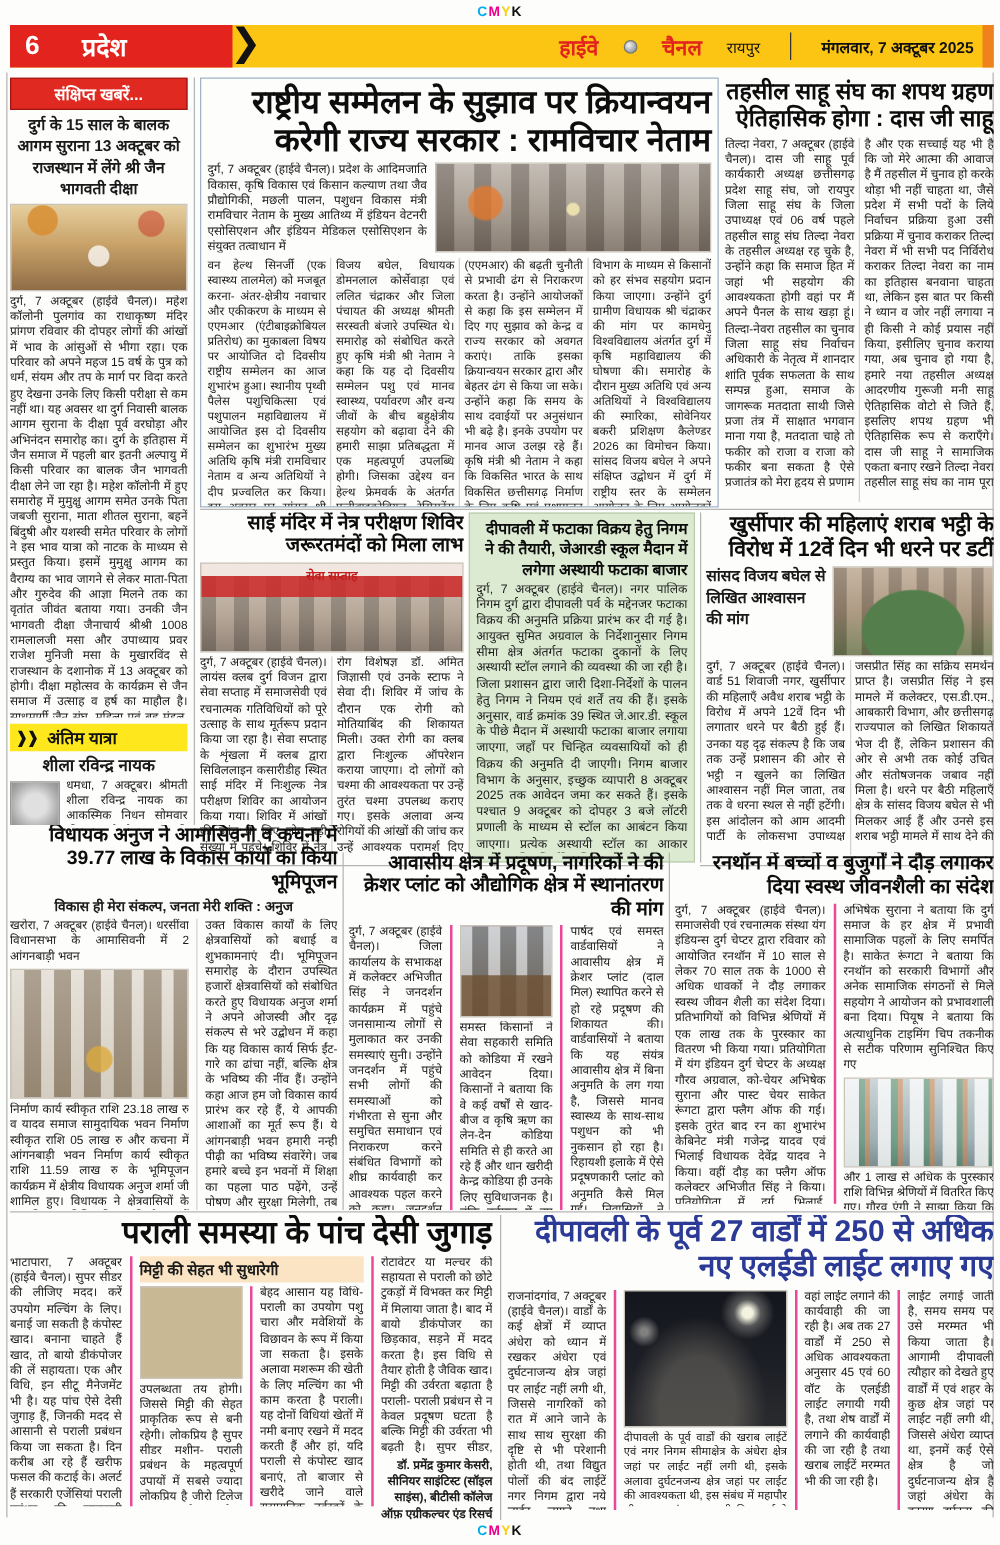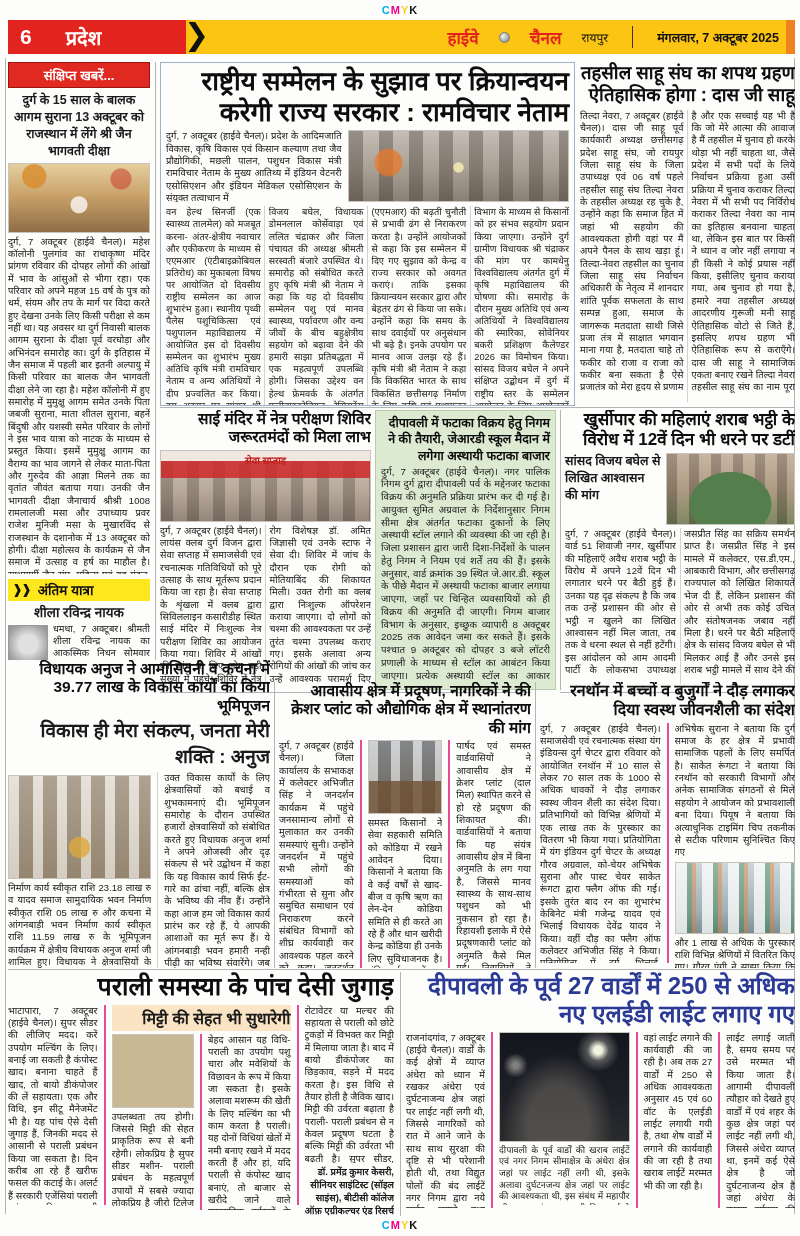--- a/index.html
+++ b/index.html
@@ -102,33 +102,33 @@
   #fire { left:375px; top:410px; width:181px; height:280px; background:#dcead2; border:1px solid #b9ccab; padding:4px 5px; }
   #fire .hl { font-size:12.5px; line-height:1.3; }
   #fire .body { font-size:9.8px; margin-top:2px; }
   #khur { left:560px; top:410px; width:235px; height:280px; border-left:1px solid #b5b5b5; padding-left:4px; }
   #khur .hl { font-size:17px; }
   .khurrow { display:flex; gap:5px; margin:3px 0; }
   .subhead { font-weight:bold; font-size:12.5px; line-height:1.35; }
   
   #bhumi { left:8px; top:660px; width:262px; height:308px; }
   #bhumi .hl { font-size:15.5px; }
-  #bhumi .sub { font-size:19px; font-weight:bold; text-align:right; margin:2px 0 3px; }
+  #bhumi .sub { font-size:11px; font-weight:bold; text-align:center; margin:2px 0 3px; }
   .bhrow { display:flex; gap:6px; }
   #crush { left:274px; top:682px; width:257px; height:286px; border-left:1px solid #b5b5b5; padding-left:4px; }
   #crush .hl { font-size:15.5px; margin-bottom:3px; }
   #run { left:535px; top:682px; width:260px; height:286px; border-left:1px solid #b5b5b5; padding-left:4px; }
   #run .hl { font-size:16px; margin-bottom:3px; }
   .flexcols { display:flex; gap:6px; }
   .fc { flex:1; }
   .fc + .fc { border-left:2px solid #ec4899; padding-left:6px; }
   
   #parali { left:8px; top:972px; width:386px; height:244px; }
   #parali .hl { font-size:25px; margin-bottom:3px; }
-  .peach { background:#fbe4c4; font-weight:bold; font-size:16px; text-align:right; padding:2px 0; margin-bottom:3px; }
+  .peach { background:#fbe4c4; font-weight:bold; font-size:12px; text-align:left; padding:2px 0; margin-bottom:3px; }
   .sig { font-weight:bold; text-align:right; font-size:9.5px; margin-top:2px; }
   #led { left:400px; top:972px; width:395px; height:244px; border-left:1px solid #b5b5b5; padding-left:5px; }
   #led .hl { font-size:24px; color:#2b3a96; margin-bottom:3px; }
 </style>
 </head>
 <body>
 
 <div id="page">
 
   <div class="cmyk" style="top:4px"><span class="c">C</span><span class="m">M</span><span class="y">Y</span><span class="k">K</span></div>
@@ -207,20 +207,21 @@
       <div class="ph ph-khur" style="width:130px; height:72px"></div>
     </div>
     <div class="body cols2" style="height:156px">दुर्ग, 7 अक्टूबर (हाईवे चैनल)। वार्ड 51 शिवाजी नगर, खुर्सीपार की महिलाएँ अवैध शराब भट्ठी के विरोध में अपने 12वें दिन भी लगातार धरने पर बैठी हुई हैं। उनका यह दृढ़ संकल्प है कि जब तक उन्हें प्रशासन की ओर से भट्ठी न खुलने का लिखित आश्वासन नहीं मिल जाता, तब तक वे धरना स्थल से नहीं हटेंगी। इस आंदोलन को आम आदमी पार्टी के लोकसभा उपाध्यक्ष जसप्रीत सिंह का सक्रिय समर्थन प्राप्त है। जसप्रीत सिंह ने इस मामले में कलेक्टर, एस.डी.एम., आबकारी विभाग, और छत्तीसगढ़ राज्यपाल को लिखित शिकायतें भेज दी हैं, लेकिन प्रशासन की ओर से अभी तक कोई उचित और संतोषजनक जबाव नहीं मिला है। धरने पर बैठी महिलाएँ क्षेत्र के सांसद विजय बघेल से भी मिलकर आई हैं और उनसे इस शराब भट्ठी मामले में साथ देने की पुरजोर मांग की है। महिलाओं के अनुसार, सांसद विजय बघेल ने उन्हें आश्वासन दिया है कि शिवाजी नगर में शराब भट्ठी नहीं खुलने दी जाएगी। हालांकि, महिलाओं का स्पष्ट कहना है कि वे इस मौखिक आश्वासन पर भरोसा नहीं करेंगी और लिखित में आदेश मिलने तक अपना धरना जारी रखेंगी। महिलाएँ अपनी सुरक्षा और बच्चों के भविष्य को लेकर चिंतित हैं। ये प्रतिदिन सुबह 7 बजे अपने बच्चों के साथ धरने पर आ जाती हैं और रात 11 बजे तक डटी रहती हैं। उनका मानना है कि उनके धरने से उठते ही भट्ठी खुल जाएगी। धरने पर बैठी महिलाओं और उनके बच्चों को विभिन्न सामाजिक संगठनों और स्थानीय लोगों से लगातार मदद मिल रही है।</div>
   </div>
 
   <div class="art" id="bhumi">
     <div class="hl">विधायक अनुज ने आमासिवनी व कचना में 39.77 लाख के विकास कार्यों का किया भूमिपूजन</div>
     <div class="sub">विकास ही मेरा संकल्प, जनता मेरी शक्ति : अनुज</div>
     <div class="bhrow">
       <div style="width:56%">
+        <div class="body">खरोरा, 7 अक्टूबर (हाईवे चैनल)। धरसींवा विधानसभा के आमासिवनी में 2 आंगनबाड़ी भवन</div>
         <div class="ph ph-bhumi" style="height:104px; margin:3px 0"></div>
         <div class="body" style="height:102px">निर्माण कार्य स्वीकृत राशि 23.18 लाख रु व यादव समाज सामुदायिक भवन निर्माण स्वीकृत राशि 05 लाख रु और कचना में आंगनबाड़ी भवन निर्माण कार्य स्वीकृत राशि 11.59 लाख रु के भूमिपूजन कार्यक्रम में क्षेत्रीय विधायक अनुज शर्मा जी शामिल हुए। विधायक ने क्षेत्रवासियों के साथ मिल कर विभिन्न विकास निर्माण कार्यों का विधिवत भूमिपूजन किया एवं</div>
       </div>
       <div class="body" style="width:44%; border-left:1px solid #d2d2d2; padding-left:6px; height:242px">उक्त विकास कार्यों के लिए क्षेत्रवासियों को बधाई व शुभकामनाएं दी। भूमिपूजन समारोह के दौरान उपस्थित हजारों क्षेत्रवासियों को संबोधित करते हुए विधायक अनुज शर्मा ने अपने ओजस्वी और दृढ़ संकल्प से भरे उद्बोधन में कहा कि यह विकास कार्य सिर्फ ईंट-गारे का ढांचा नहीं, बल्कि क्षेत्र के भविष्य की नींव हैं। उन्होंने कहा आज हम जो विकास कार्य प्रारंभ कर रहे हैं, ये आपकी आशाओं का मूर्त रूप हैं। ये आंगनबाड़ी भवन हमारी नन्ही पीढ़ी का भविष्य संवारेंगे। जब हमारे बच्चे इन भवनों में शिक्षा का पहला पाठ पढ़ेंगे, उन्हें पोषण और सुरक्षा मिलेगी, तब मेरा संकल्प पूरा होगा। यह सामुदायिक भवन हमारी एकजुटता और संस्कृति को संजोकर रखने का केंद्र बनेगा। इस अवसर पर विधायक अनुज शर्मा, गोपेश साहू, रॉबिन साहू सहित अधिकारीगण व कार्यकर्तागण व स्थानीयजन उपस्थित रहे।</div>
     </div>
   </div>
 
   <div class="art" id="crush">
     <div class="hl">आवासीय क्षेत्र में प्रदूषण, नागरिकों ने की क्रेशर प्लांट को औद्योगिक क्षेत्र में स्थानांतरण की मांग</div>
     <div class="flexcols" style="height:240px">

